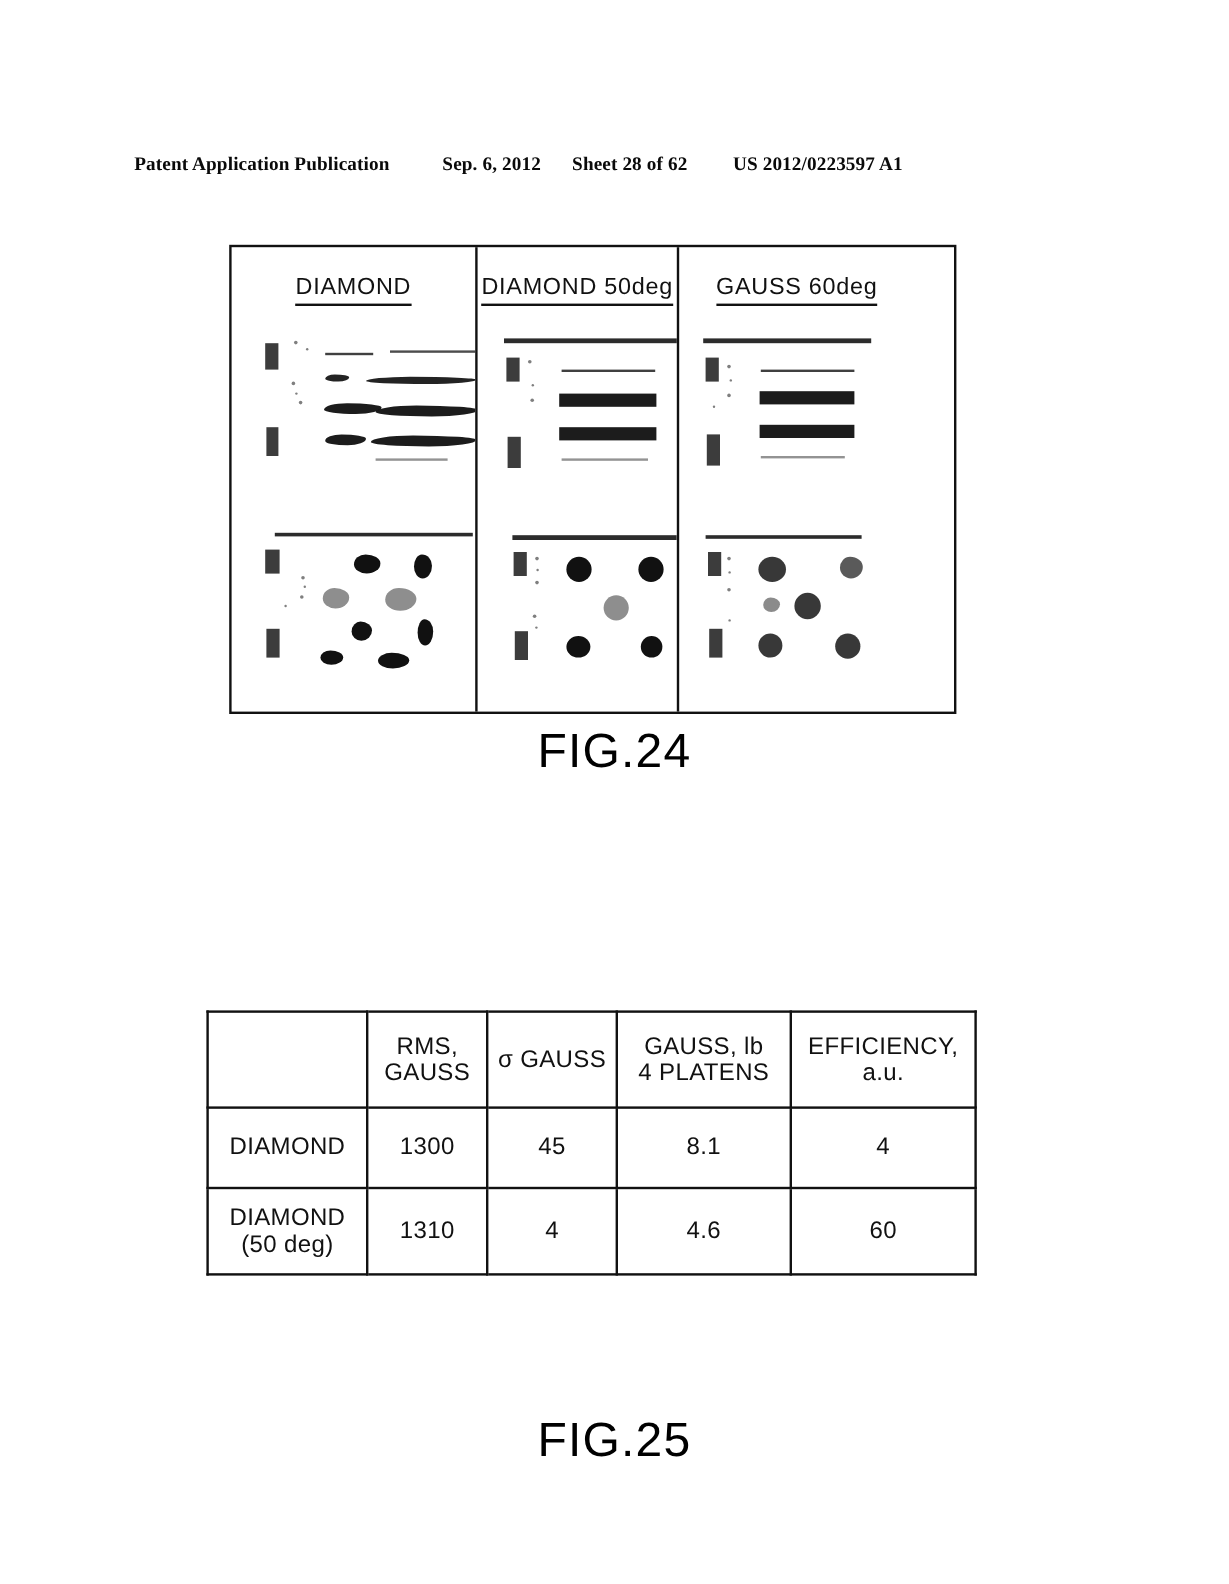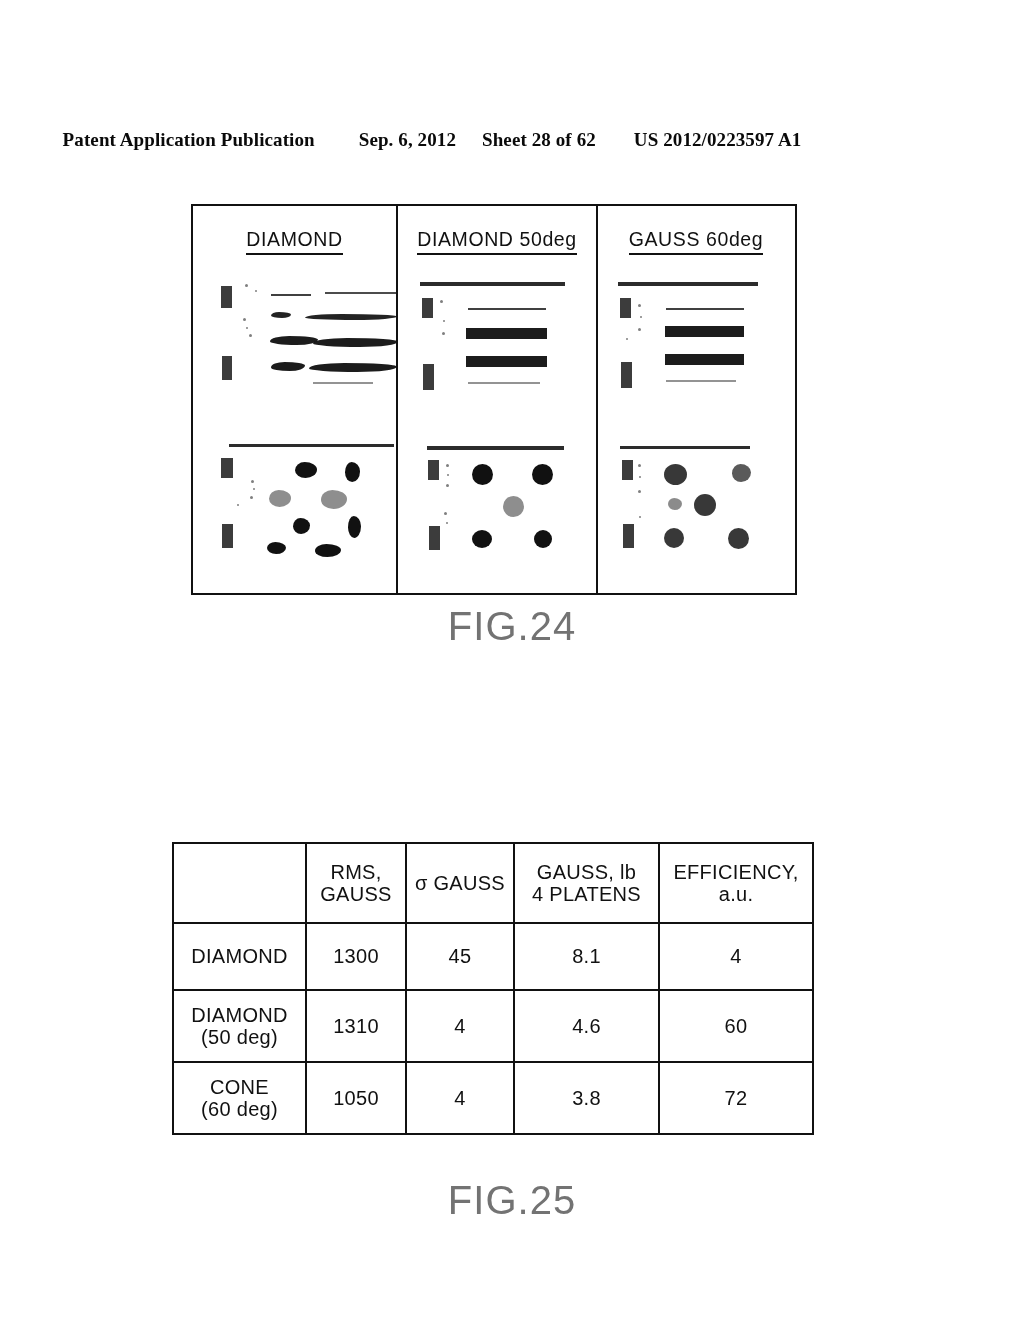--- a/index.html
+++ b/index.html
@@ -21,21 +21,21 @@
   .pub-header {
     position: absolute;
     top: 86px;
     left: 0;
     width: 864px;
     display: flex;
     justify-content: center;
     align-items: baseline;
     font-family: "Liberation Serif", serif;
     font-weight: bold;
-    font-size: 19px;
+    font-size: 16px;
     letter-spacing: 0.1px;
     color: #0a0a0a;
     white-space: nowrap;
   }
   .pub-header .hdr-pub   { margin-right: 44px; }
   .pub-header .hdr-date  { margin-right: 26px; margin-top: 43px; }
   .pub-header .hdr-sheet { margin-right: 38px; }
   .pub-header .hdr-num   { margin-right: 0; }
 
   
@@ -55,21 +55,21 @@
     height: 100%;
     box-sizing: border-box;
   }
   .fig24-panel {
     position: relative;
     height: 100%;
     box-sizing: border-box;
     overflow: hidden;
   }
   .fig24-panel.p0 { width: 205px; border-right: 2.5px solid #111; }
-  .fig24-panel.p1 { width: 200px; border-right: 2.5px solid #111; }
+  .fig24-panel.p1 { width: 168px; border-right: 2.5px solid #111; }
   .fig24-panel.p2 { width: 196px; }
 
   .panel-title {
     position: absolute;
     top: 22px;
     left: 0;
     width: 100%;
     text-align: center;
     font-size: 19.5px;
     letter-spacing: 0.6px;
@@ -138,21 +138,21 @@
     opacity: 0.85;
   }
 
   .fig-caption {
     position: absolute;
     width: 1024px;
     left: 0;
     text-align: center;
     font-size: 40px;
     letter-spacing: 1px;
-    color: #737373;
+    color: #000000;
     font-family: "Liberation Sans", sans-serif;
   }
   #fig24-caption { top: 604px; }
   #fig25-caption { top: 1178px; }
 
   
   #fig25-table {
     position: absolute;
     left: 172px;
     top: 842px;
@@ -363,26 +363,16 @@
     <tr class="tall">
       <td class="rowlabel">
         <div>DIAMOND</div>
         <div>(50  deg)</div>
       </td>
       <td>1310</td>
       <td>4</td>
       <td>4.6</td>
       <td>60</td>
     </tr>
-    <tr class="tall">
-      <td class="rowlabel">
-        <div>CONE</div>
-        <div>(60  deg)</div>
-      </td>
-      <td>1050</td>
-      <td>4</td>
-      <td>3.8</td>
-      <td>72</td>
-    </tr>
   </tbody>
 </table>
 
 <div class="fig-caption" id="fig25-caption">FIG.25</div>
 
 </body></html>

